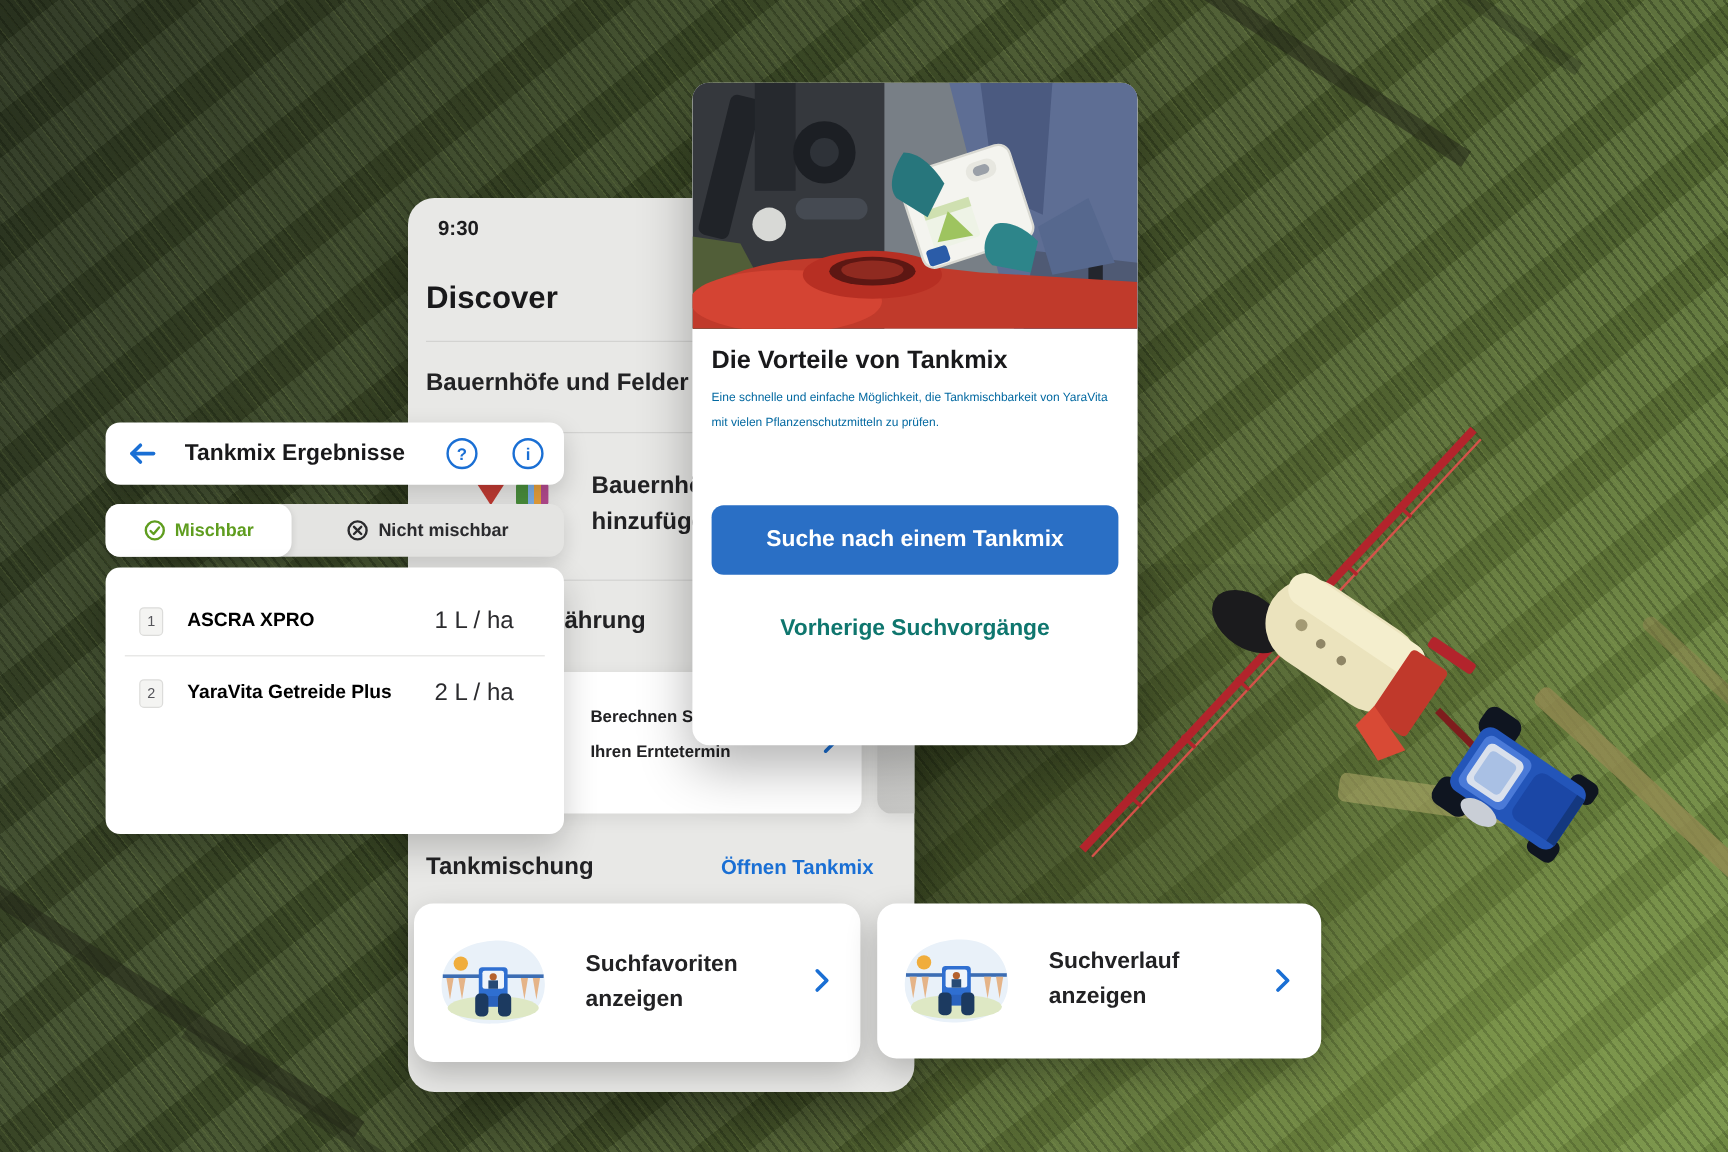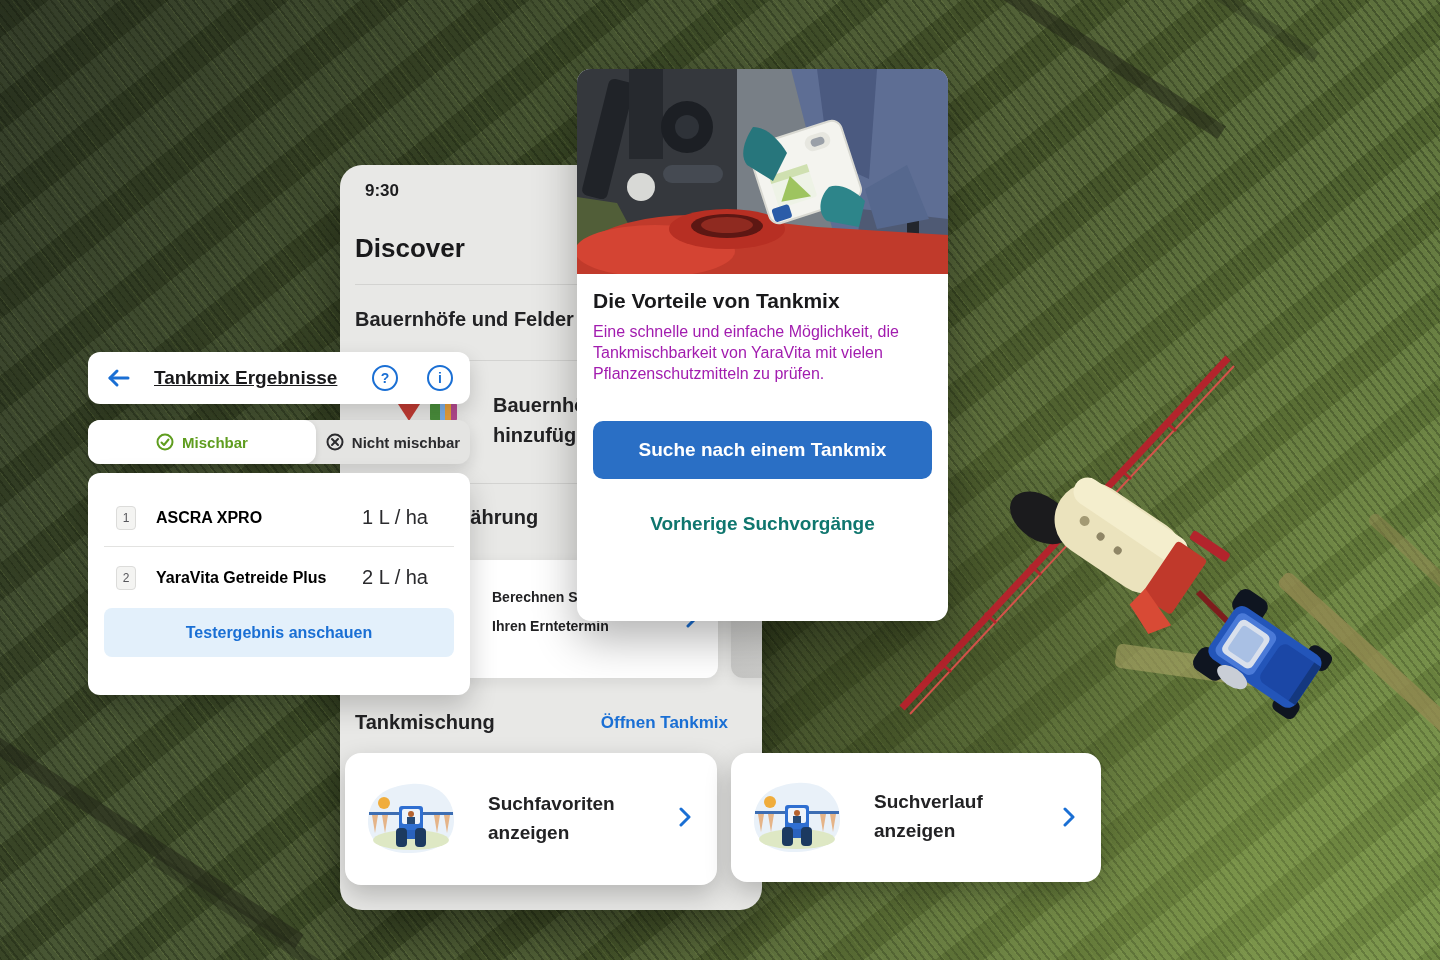--- a/index.html
+++ b/index.html
@@ -48,41 +48,41 @@
   .bcard{position:absolute;background:#fff;border-radius:16px;z-index:3;
     box-shadow:0 10px 26px rgba(0,0,0,.22);}
   .bcard-text{position:absolute;left:143px;top:36px;font-size:19px;font-weight:700;
     line-height:29px;color:#222224;}
   .bcard-chev{position:absolute;right:26px;top:54px;}
 
   
   .promo{position:absolute;left:577px;top:55px;width:371px;height:552px;background:#fff;
     border-radius:14px;overflow:hidden;z-index:4;box-shadow:0 18px 44px rgba(0,0,0,.30);margin-top:14px;}
   .promo-title{position:absolute;left:16px;top:220px;font-size:21px;font-weight:700;color:#19191b;}
-  .promo-body{position:absolute;left:16px;top:252px;width:339px;font-size:16px;
-    line-height:21px;color:#a21caf;}
+  .promo-body{position:absolute;left:16px;top:252px;width:339px;font-size:10px;
+    line-height:21px;color:#0369a1;}
   .promo-btn{position:absolute;left:16px;top:352px;width:339px;height:58px;border:none;
     background:#2a6fc5;border-radius:10px;color:#fff;font-size:19px;font-weight:700;
     font-family:"Liberation Sans",sans-serif;cursor:pointer;}
   .promo-link{position:absolute;left:0;top:444px;width:100%;text-align:center;
     font-size:19px;font-weight:700;color:#0f766e;cursor:pointer;}
 
   
   .rp-head{position:absolute;left:88px;top:352px;width:382px;height:52px;background:#fff;
     border-radius:12px;z-index:5;box-shadow:0 8px 20px rgba(0,0,0,.18);
     display:flex;align-items:center;}
-  .rp-title{font-size:19px;font-weight:700;color:#19191b;margin-left:26px;text-decoration:underline;}
+  .rp-title{font-size:19px;font-weight:700;color:#19191b;margin-left:26px;}
   .circle-icon{position:absolute;top:13px;width:26px;height:26px;border:2px solid #1a6fd4;
     border-radius:50%;box-sizing:border-box;display:flex;align-items:center;
     justify-content:center;font-size:14px;font-weight:700;color:#1a6fd4;cursor:pointer;}
   .rp-tabs{position:absolute;left:88px;top:420px;width:382px;height:44px;background:#e4e4e2;
     border-radius:12px;z-index:5;box-shadow:0 6px 16px rgba(0,0,0,.14);display:flex;}
   .rp-tab{display:flex;align-items:center;justify-content:center;gap:8px;
     font-size:15px;font-weight:700;cursor:pointer;}
-  .rp-tab.sel{width:228px;background:#fff;border-radius:12px;color:#5f9d1f;
+  .rp-tab.sel{width:155px;background:#fff;border-radius:12px;color:#5f9d1f;
     box-shadow:0 2px 6px rgba(0,0,0,.12);}
   .rp-tab.unsel{flex:1;color:#2b2b2e;}
   .rp-card{position:absolute;left:88px;top:473px;width:382px;height:222px;background:#fff;
     border-radius:12px;z-index:5;box-shadow:0 12px 28px rgba(0,0,0,.20);}
   .rp-row{position:absolute;left:0;width:100%;height:57px;display:flex;align-items:center;}
   .rp-badge{margin-left:28px;width:20px;height:24px;background:#f4f4f2;border:1px solid #dcdcda;
     border-radius:4px;display:flex;align-items:center;justify-content:center;
     font-size:12px;color:#55555a;box-sizing:border-box;}
   .rp-name{margin-left:20px;font-size:16px;font-weight:700;color:#000000;}
   .rp-rate{margin-left:auto;margin-right:42px;font-size:20px;color:#2b2b2e;}
@@ -309,16 +309,15 @@
       <div class="rp-badge">1</div>
       <div class="rp-name">ASCRA XPRO</div>
       <div class="rp-rate">1 L / ha</div>
     </div>
     <div class="rp-divider"></div>
     <div class="rp-row" style="top:76px;">
       <div class="rp-badge">2</div>
       <div class="rp-name">YaraVita Getreide Plus</div>
       <div class="rp-rate">2 L / ha</div>
     </div>
-    <button class="rp-btn">Testergebnis anschauen</button>
   </div>
 
 </div>
 
 </body></html>

